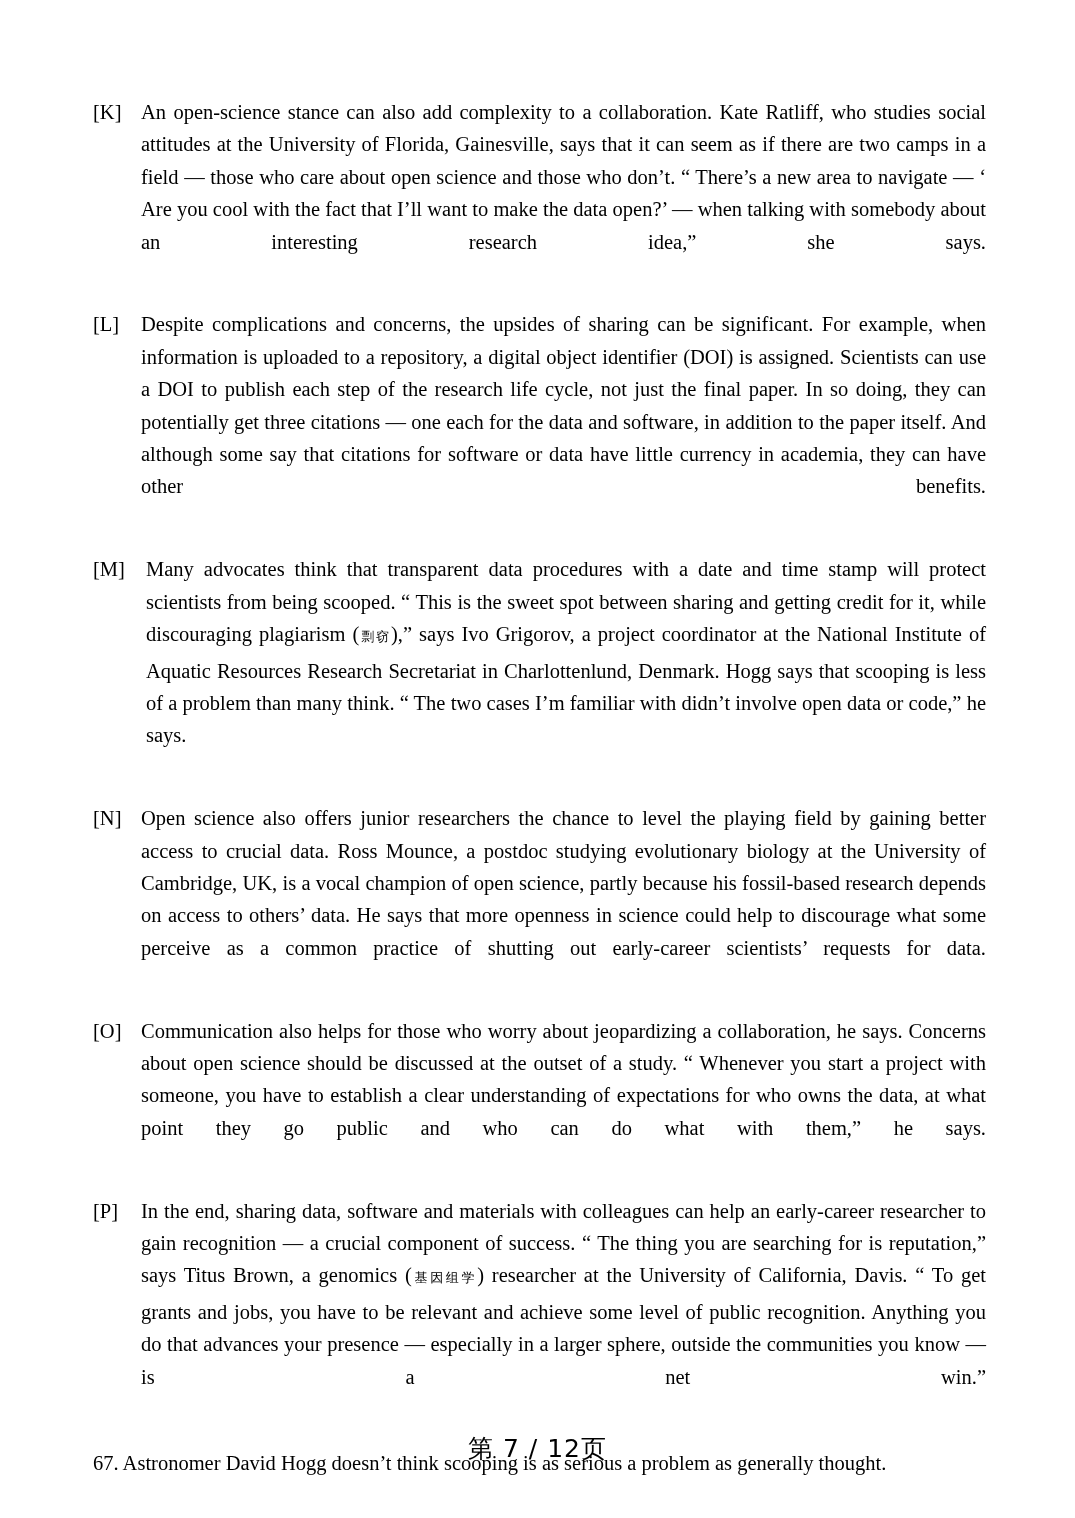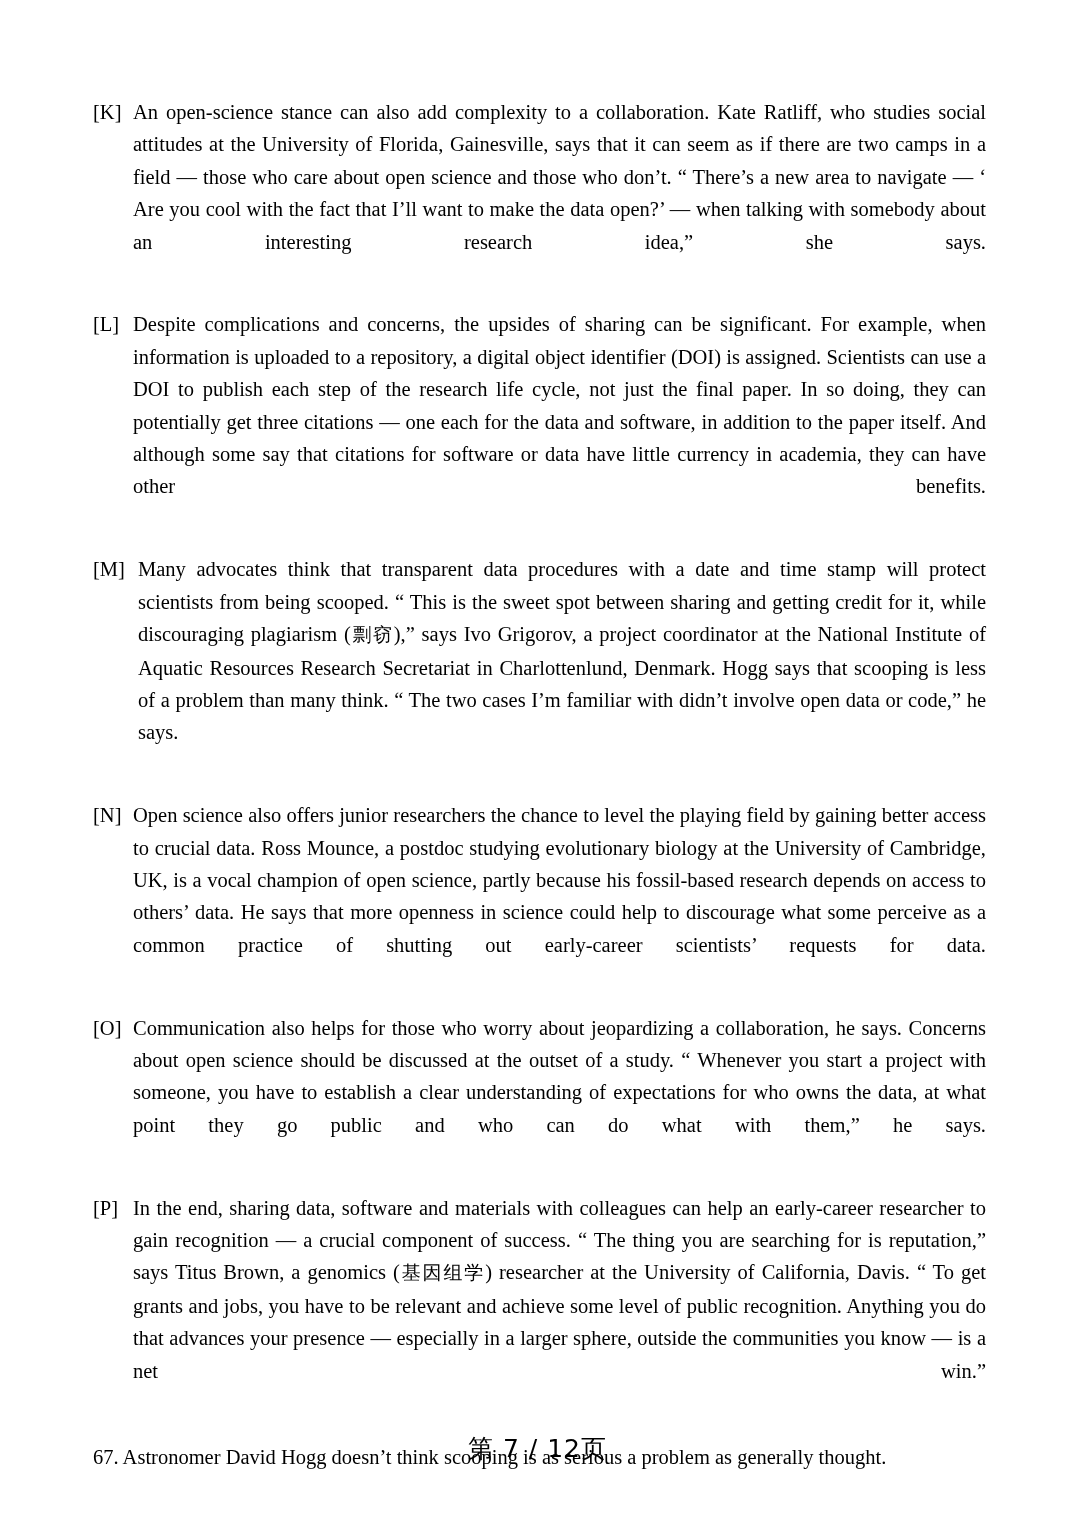--- a/index.html
+++ b/index.html
@@ -40,33 +40,34 @@
   .para .tag {
     position: absolute;
     left: 0;
     top: 0;
     font-size: 20.5px;
     line-height: 32.4px;
     white-space: nowrap;
   }
   .para .body {
     display: block;
+    margin-left: 8px;
   }
   .para .body::after {
     content: "";
     display: inline-block;
     width: 100%;
     height: 0;
   }
   .it {
   }
   .cjk {
-    font-family: Liberation Sans, sans-serif;
+    font-family: Liberation Mono, monospace;
     font-style: normal;
-    font-size: 19px;
+    font-size: 13px;
   }
   .question {
     font-size: 20.5px;
     line-height: 32.4px;
     text-align: left;
     margin-top: 22px;
     padding-left: 0;
   }
   .footer {
     position: absolute;

